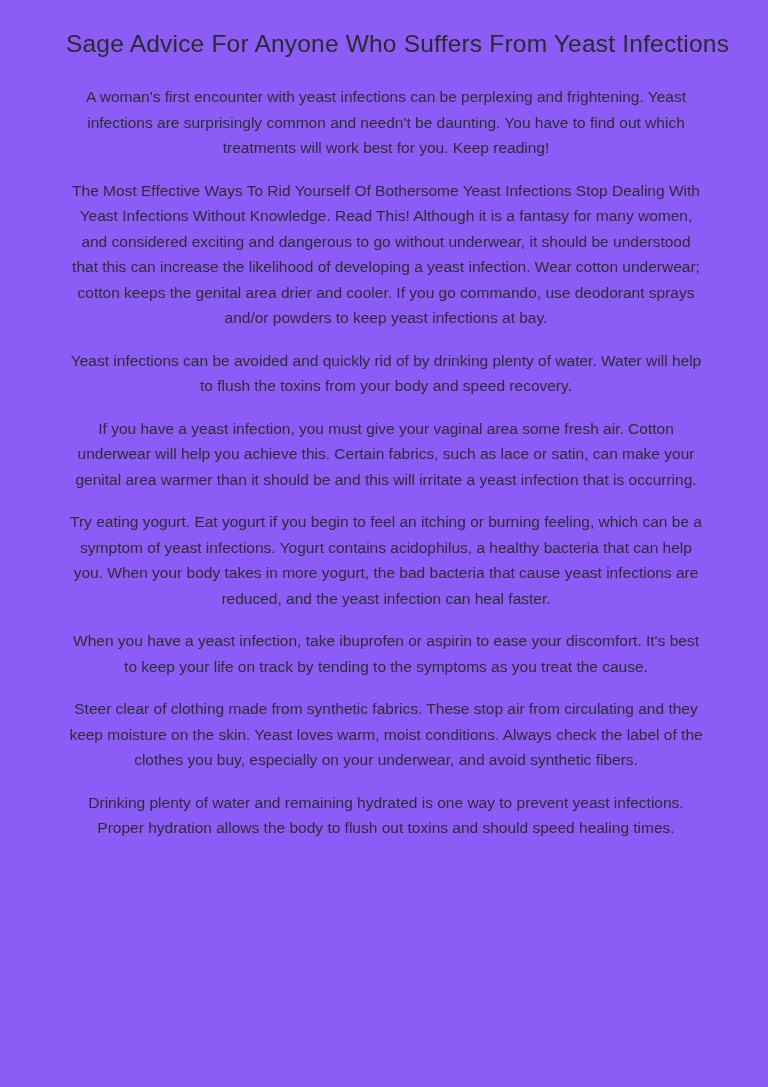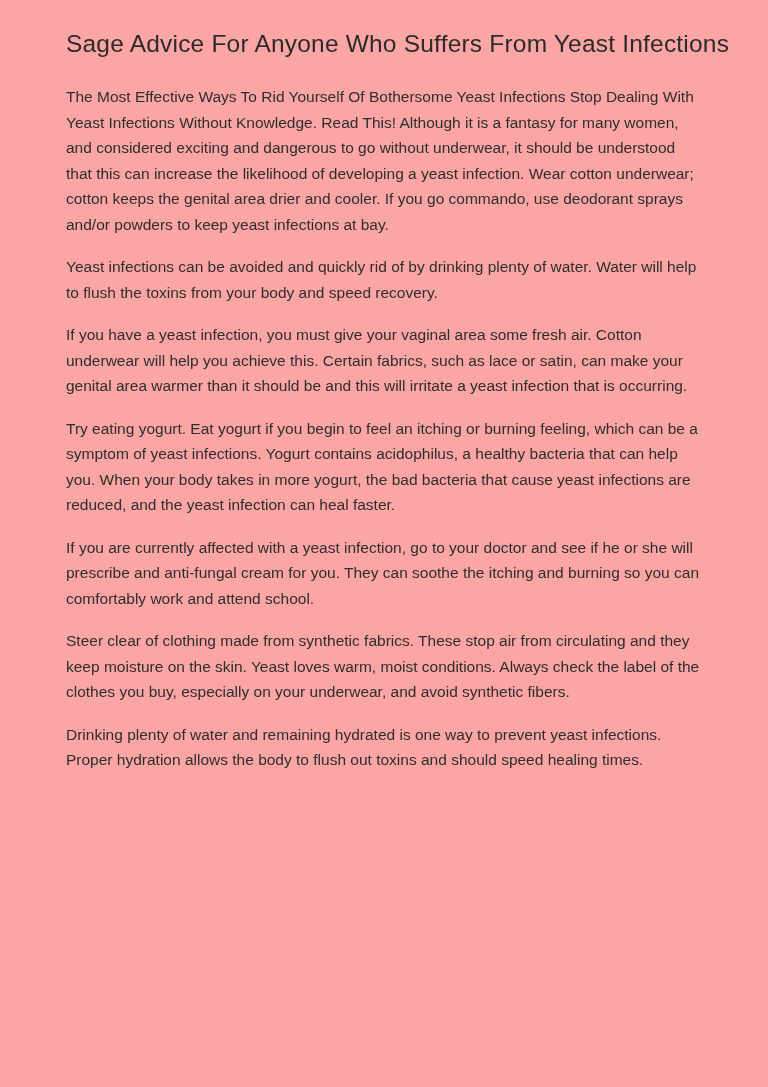--- a/index.html
+++ b/index.html
@@ -11,21 +11,22 @@
     width: 768px;
     height: 1087px;
     overflow: hidden;
     font-family: "Liberation Sans", sans-serif;
   }
   .page {
     box-sizing: border-box;
     width: 768px;
     height: 1087px;
     padding: 28px 62px 0 66px;
-    background: #fca5a5;
+    background: #8b5cf6;
+    text-align: center;
   }
   .doc-title {
     font-size: 24.5px;
     font-weight: 400;
     line-height: 32px;
     letter-spacing: 0.2px;
     color: #2b2b2b;
     margin: 0 0 24px 0;
     white-space: pre;
   }
@@ -37,36 +38,38 @@
     margin: 0 0 17px 0;
     white-space: pre;
   }
 </style>
 </head>
 <body>
 
 <div class="page">
   <h1 class="doc-title">Sage Advice For Anyone Who Suffers From Yeast Infections</h1>
 
+  <p class="para">A woman's first encounter with yeast infections can be perplexing and frightening. Yeast
+infections are surprisingly common and needn't be daunting. You have to find out which
+treatments will work best for you. Keep reading!</p>
   <p class="para">The Most Effective Ways To Rid Yourself Of Bothersome Yeast Infections Stop Dealing With
 Yeast Infections Without Knowledge. Read This! Although it is a fantasy for many women,
 and considered exciting and dangerous to go without underwear, it should be understood
 that this can increase the likelihood of developing a yeast infection. Wear cotton underwear;
 cotton keeps the genital area drier and cooler. If you go commando, use deodorant sprays
 and/or powders to keep yeast infections at bay.</p>
   <p class="para">Yeast infections can be avoided and quickly rid of by drinking plenty of water. Water will help
 to flush the toxins from your body and speed recovery.</p>
   <p class="para">If you have a yeast infection, you must give your vaginal area some fresh air. Cotton
 underwear will help you achieve this. Certain fabrics, such as lace or satin, can make your
 genital area warmer than it should be and this will irritate a yeast infection that is occurring.</p>
   <p class="para">Try eating yogurt. Eat yogurt if you begin to feel an itching or burning feeling, which can be a
 symptom of yeast infections. Yogurt contains acidophilus, a healthy bacteria that can help
 you. When your body takes in more yogurt, the bad bacteria that cause yeast infections are
 reduced, and the yeast infection can heal faster.</p>
-  <p class="para">If you are currently affected with a yeast infection, go to your doctor and see if he or she will
-prescribe and anti-fungal cream for you. They can soothe the itching and burning so you can
-comfortably work and attend school.</p>
+  <p class="para">When you have a yeast infection, take ibuprofen or aspirin to ease your discomfort. It's best
+to keep your life on track by tending to the symptoms as you treat the cause.</p>
   <p class="para">Steer clear of clothing made from synthetic fabrics. These stop air from circulating and they
 keep moisture on the skin. Yeast loves warm, moist conditions. Always check the label of the
 clothes you buy, especially on your underwear, and avoid synthetic fibers.</p>
   <p class="para">Drinking plenty of water and remaining hydrated is one way to prevent yeast infections.
 Proper hydration allows the body to flush out toxins and should speed healing times.</p>
 </div>
 
 </body></html>

